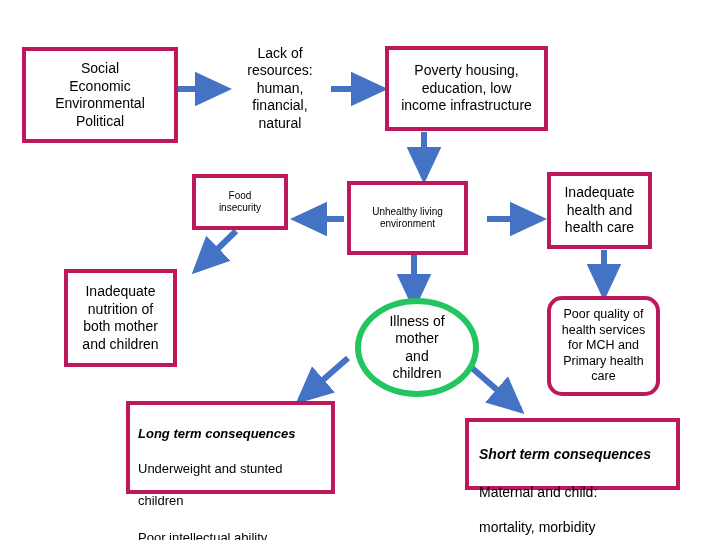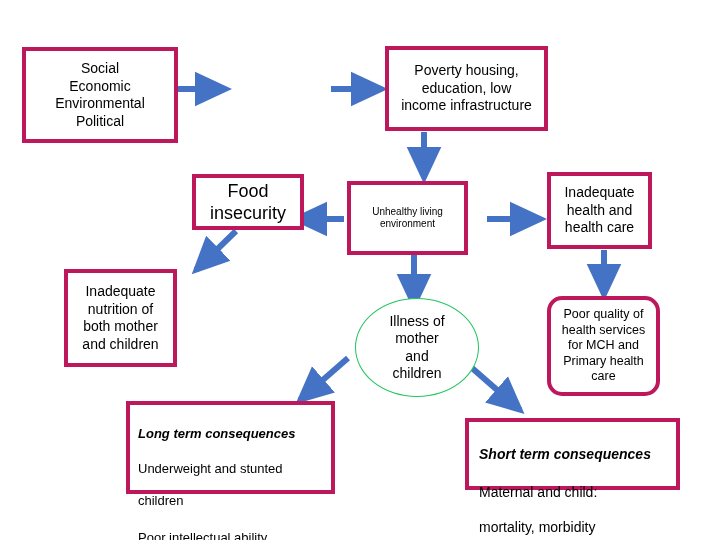--- a/index.html
+++ b/index.html
@@ -29,21 +29,21 @@
     justify-content: center;
     text-align: center;
     line-height: 1.25;
     white-space: pre-line;
   }
   .boxed {
     border: 4px solid #be185d;
     background: #ffffff;
   }
   .ellipse {
-    border: 1px solid #22c55e;
+    border: 6px solid #22c55e;
     background: #ffffff;
     border-radius: 50%;
   }
   .plain {
     background: transparent;
     border: none;
   }
   .title {
     position: absolute;
     font-size: 14.5px;
@@ -102,26 +102,31 @@
 
     <line x1="472" y1="368" x2="520" y2="410" stroke="#4472c4" stroke-width="6" marker-end="url(#ah)"></line>
   </svg>
 
 
   <div class="node boxed" style="left:22px; top:47px; width:156px; height:96px; font-size:14px;">Social
 Economic
 Environmental
 Political</div>
 
+  <div class="node plain" style="left:232px; top:26px; width:96px; height:125px; font-size:14px;">Lack of
+resources:
+human,
+financial,
+natural</div>
 
   <div class="node boxed" style="left:385px; top:46px; width:163px; height:85px; font-size:14px;">Poverty  housing,
 education, low
 income infrastructure</div>
 
-  <div class="node boxed" style="left:192px; top:174px; width:112px; height:56px; font-size:18px;">Food
+  <div class="node boxed" style="left:192px; top:174px; width:96px; height:56px; font-size:10px;">Food
 insecurity</div>
 
   <div class="node boxed" style="left:347px; top:181px; width:121px; height:74px; font-size:10px;">Unhealthy living
 environment</div>
 
   <div class="node boxed" style="left:547px; top:172px; width:105px; height:77px; font-size:14px;">Inadequate
 health and
 health care</div>
 
   <div class="node boxed" style="left:64px; top:269px; width:113px; height:98px; font-size:14px;">Inadequate

